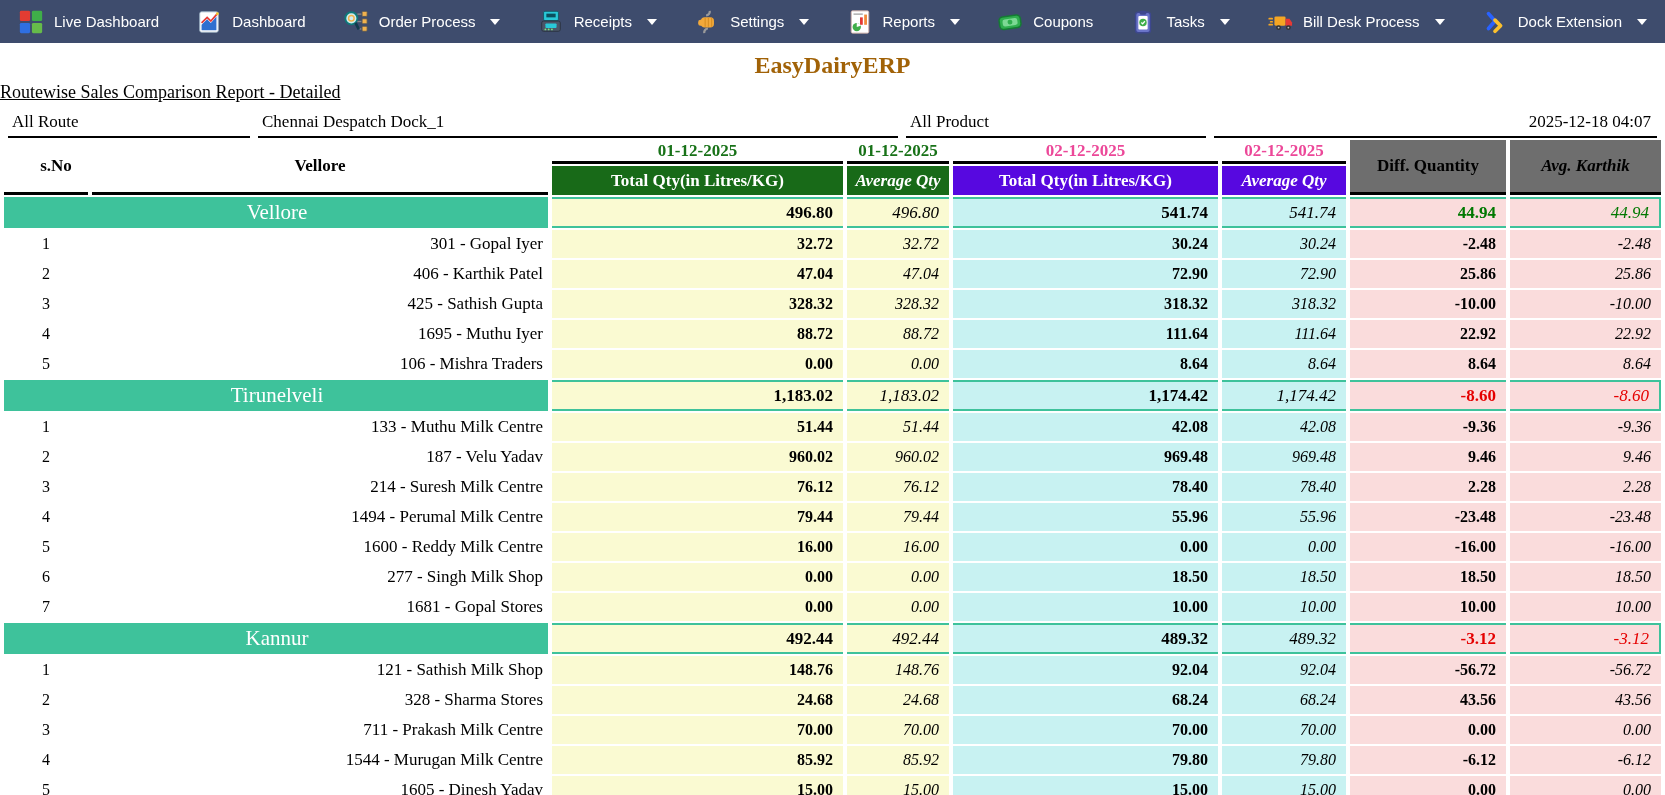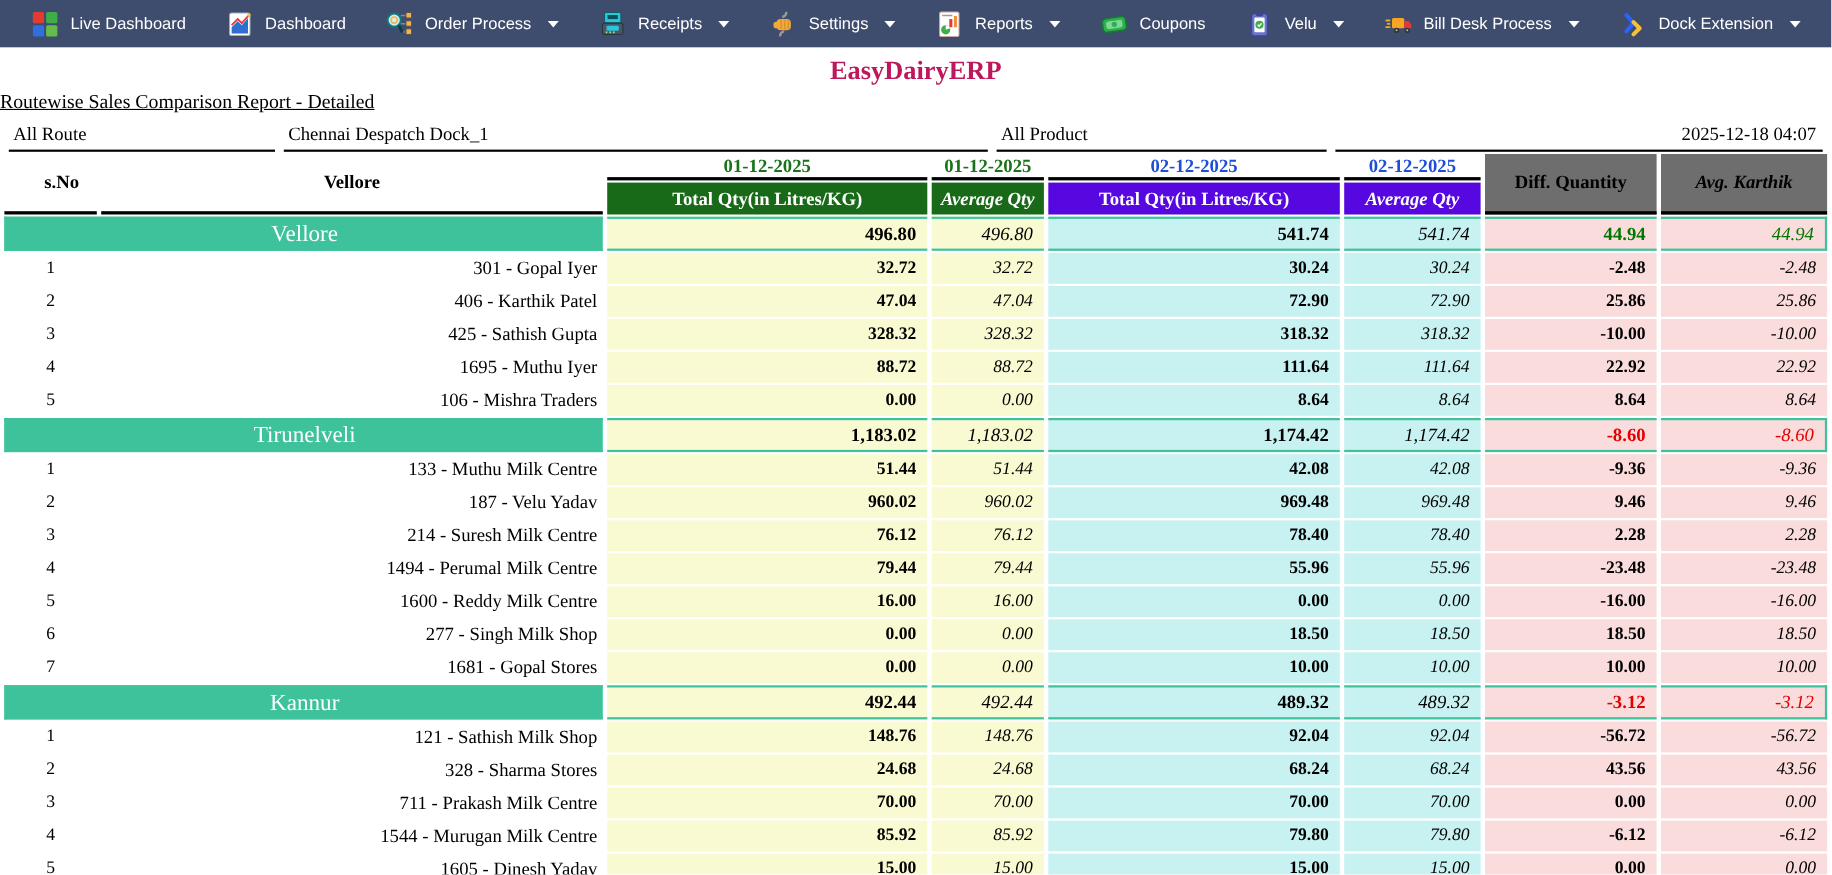--- a/index.html
+++ b/index.html
@@ -4,39 +4,39 @@
 <style>
   * { box-sizing: border-box; }
   html,body { margin:0; padding:0; }
   body {
     width:1665px; height:795px; overflow:hidden; background:#fff;
     font-family:"Liberation Serif", serif;
   }
   
   .navbar {
     height:43px; background:#3E4C6D; display:flex; align-items:center;
-    justify-content:space-between; padding:0 28px;
+    justify-content:space-between; padding:0 18px;
     font-family:"Liberation Sans", sans-serif;
   }
   .nav-item { display:flex; align-items:center; gap:10px; color:#fff; font-size:15px; cursor:pointer; white-space:nowrap; }
   .nav-icon { width:26px; height:26px; flex:0 0 auto; }
   .caret { width:0; height:0; border-left:5px solid transparent; border-right:5px solid transparent; border-top:6px solid #fff; margin-left:5px; }
   
-  .report-title { text-align:center; font-size:24px; font-weight:bold; margin:9px 0 3px; color:#be185d; }
+  .report-title { text-align:center; font-size:24px; font-weight:bold; margin:9px 0 3px; color:#a16207; }
   .report-subtitle { font-size:18px; text-decoration:underline; margin:0 0 7px; color:#000; }
   
   .filter-table { width:1665px; table-layout:fixed; border-collapse:separate; border-spacing:8px 0; }
   .filter-table td { border-bottom:2px solid #000; font-size:17px; padding:2px 2px 4px 4px; white-space:nowrap; overflow:hidden; }
   .filter-right { text-align:right; padding-right:6px !important; }
   
   .report-table { width:1665px; table-layout:fixed; border-collapse:separate; border-spacing:4px 2px; }
   .report-table th, .report-table td { overflow:hidden; white-space:nowrap; padding:0; }
   .date-row th { height:24px; font-size:17px; font-weight:bold; text-align:center; border-bottom:3px solid #000; }
   .h-date1 { color:#187218; }
-  .h-date2 { color:#1d4ed8; }
+  .h-date2 { color:#ec4899; }
   .h-static { background:#fff; color:#000; font-size:17px; border-bottom:3px solid #000; vertical-align:middle; }
   .h-sno { text-align:left; padding-left:20px !important; }
   .h-customer { text-align:center; }
   .colhead-row th { height:29px; font-size:17px; color:#fff; text-align:center; font-weight:bold; }
   .h-green { background:#186A18; }
   .h-violet { background:#5708E0; }
   .h-gray { background:#6E6E6E; border-bottom:none; vertical-align:middle; font-size:17px; }
   .h-ital { font-style:italic; }
   
   .data-row { height:28px; }
@@ -151,21 +151,21 @@
   </div>
 
   <div class="nav-item">
     <svg class="nav-icon" viewBox="0 0 28 28">
       <rect x="6" y="3.5" width="16" height="22" rx="3" fill="#6A74C9" stroke="#3D478F" stroke-width="1.6"></rect>
       <rect x="9" y="7.5" width="10" height="14.5" rx="1" fill="#FFFFFF"></rect>
       <rect x="10.5" y="1.8" width="7" height="4.5" rx="1.8" fill="#3D478F"></rect>
       <circle cx="14" cy="14.5" r="4" fill="#3FAE49"></circle>
       <polyline points="12.2,14.6 13.6,16 16,13.2" fill="none" stroke="#FFFFFF" stroke-width="1.4"></polyline>
     </svg>
-    <span>Velu</span>
+    <span>Tasks</span>
     <span class="caret"></span>
   </div>
 
   <div class="nav-item">
     <svg class="nav-icon" viewBox="0 0 28 28">
       <rect x="8" y="8" width="12" height="10" rx="1.5" fill="#F5A623"></rect>
       <path d="M20 10.5 h4.2 l2.8 4 v3.5 h-7 z" fill="#E53935"></path>
       <circle cx="12.5" cy="20" r="2.6" fill="#333333"></circle>
       <circle cx="23" cy="20" r="2.6" fill="#333333"></circle>
       <circle cx="12.5" cy="20" r="1" fill="#BBBBBB"></circle>

